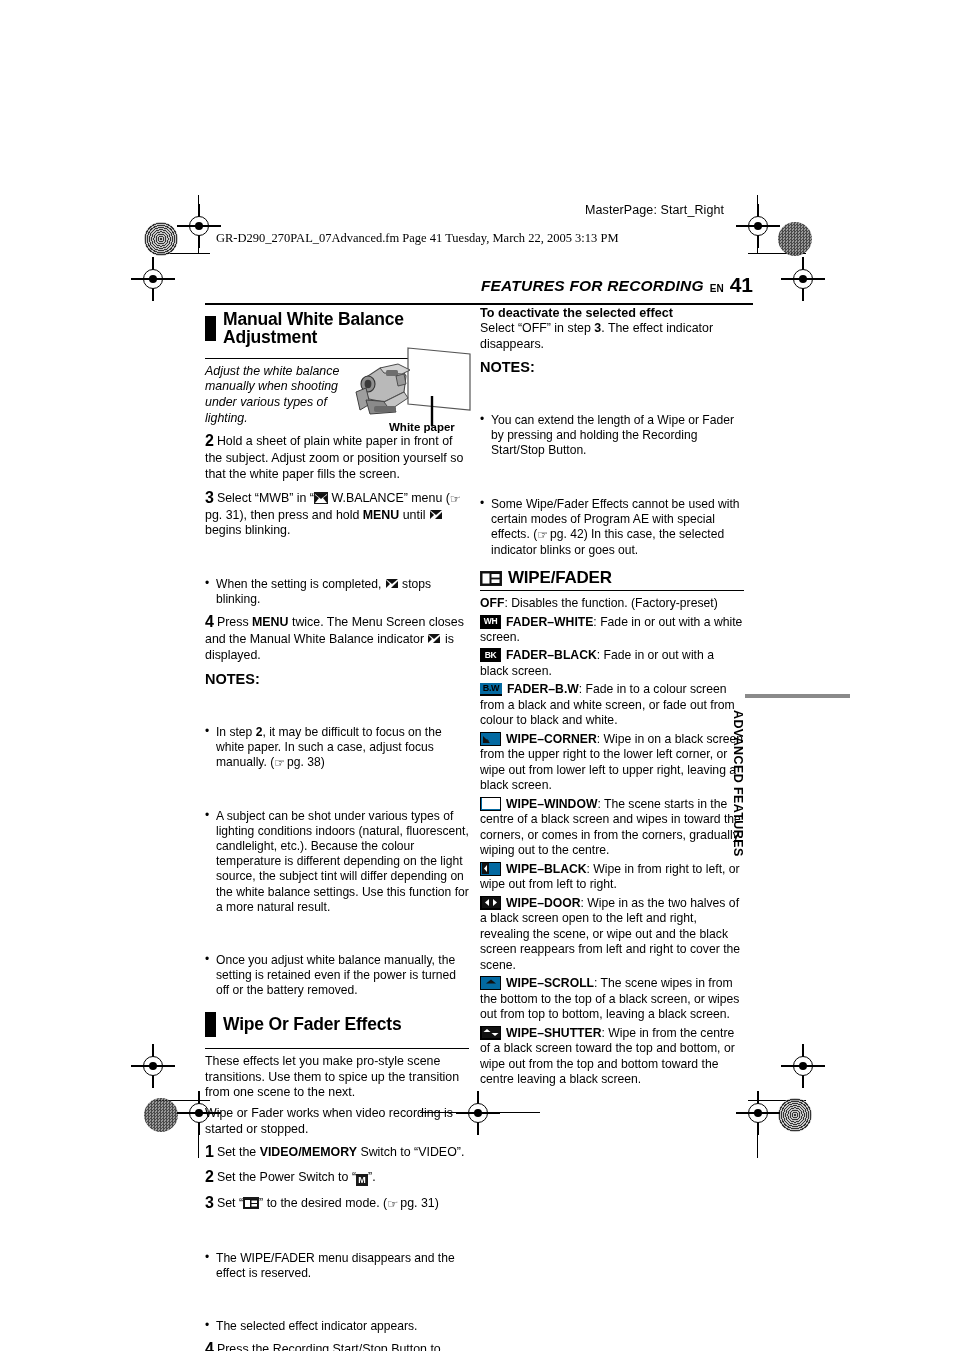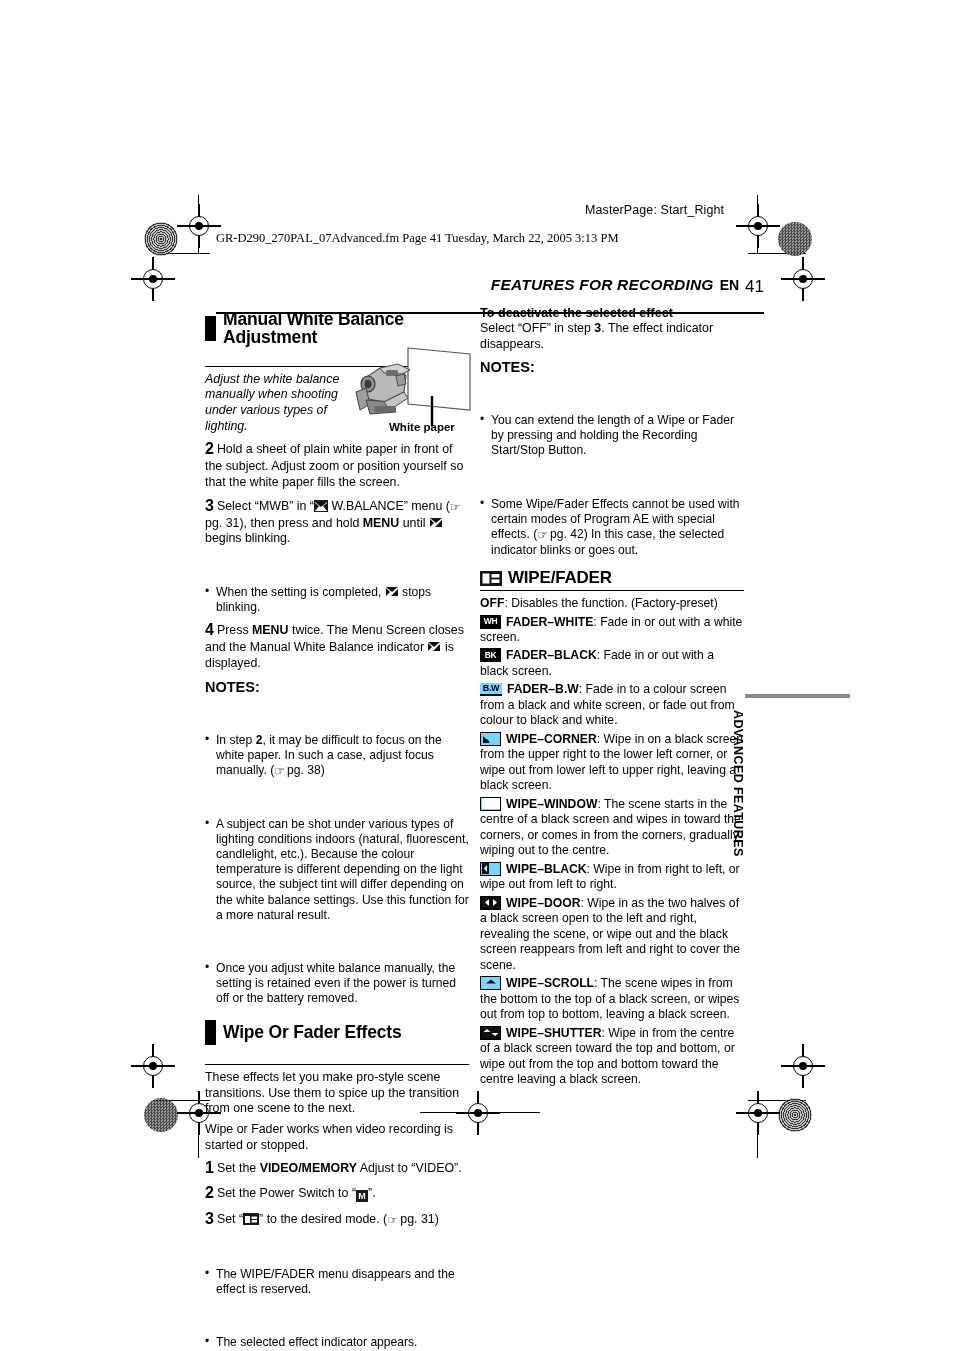--- a/index.html
+++ b/index.html
@@ -47,42 +47,42 @@
     position:absolute; font-size:12.5px; letter-spacing:.1px;
     font-family:"Liberation Sans", sans-serif;
   }
   .fileline {
     position:absolute; font-size:12.5px;
     font-family:"Liberation Serif", serif;
   }
 
   
   .runhead {
-    position:absolute; left:216px; top:276px; width:548px;
+    position:absolute; left:205px; top:276px; width:548px;
     display:flex; align-items:flex-end; justify-content:flex-end;
-    gap:6px; padding-bottom:18px;
+    gap:6px; padding-bottom:8px;
     border-bottom:2.6px solid #000;
   }
   .runhead .title {
     font-weight:bold; font-style:italic; font-size:15.5px;
     letter-spacing:.2px;
   }
-  .runhead .en { font-weight:bold; font-size:14px; padding-bottom:1px; }
-  .runhead .pageno { font-weight:normal; font-size:17px; line-height:.9; }
+  .runhead .en { font-weight:bold; font-size:10px; padding-bottom:1px; }
+  .runhead .pageno { font-weight:bold; font-size:21px; line-height:.9; }
 
   
   .col { position:absolute; width:264px; }
   .col-left  { left:205px; top:310px; }
   .col-right { left:480px; top:306px; }
 
   
   .sect {
     display:flex; align-items:center; gap:7px;
     border-bottom:1.6px solid #000;
-    padding-bottom:19px; margin-bottom:5px;
+    padding-bottom:11px; margin-bottom:5px;
   }
   .sect .tab { width:11px; height:25px; background:#000; flex:0 0 auto; }
   .sect h2 {
     margin:0; font-size:17.5px; font-weight:bold;
     letter-spacing:-.2px; line-height:1.05;
     font-stretch:condensed;
   }
 
   .sect-ic {
     display:flex; align-items:center; gap:6px;
@@ -135,21 +135,21 @@
   }
   .mwb svg { display:block; }
   .arrowptr {
     display:inline-block; vertical-align:-1px; margin-right:2px;
   }
 
   
   .wf-item { font-size:12.2px; line-height:1.27; margin-bottom:3px; }
   .wf-ic {
     display:inline-block; vertical-align:-3px; margin-right:5px;
-    width:21px; height:14px; border:1.7px solid #000; background:#7dd3fc;
+    width:21px; height:14px; border:1.7px solid #000; background:#0369a1;
     position:relative;
   }
   .wf-ic.solid { background:#000; color:#fff; }
   .wf-ic .lab {
     position:absolute; inset:0; display:flex; align-items:center;
     justify-content:center; font-size:8.5px; font-weight:bold;
     letter-spacing:-.3px; line-height:1;
   }
   .wf-ic.bw {
     border:none; border-bottom:2px solid #000; height:13px; width:22px;
@@ -296,21 +296,21 @@
 
   <div class="sect" style="margin-top:14px;">
     <div class="tab"></div>
     <h2>Wipe Or Fader Effects</h2>
   </div>
 
   <p>These effects let you make pro-style scene transitions. Use them to spice up the transition from one scene to the next.</p>
   <p>Wipe or Fader works when video recording is started or stopped.</p>
 
   <div class="step">
-    <span class="n">1</span><span>Set the </span><b>VIDEO/MEMORY</b><span> Adjust to “VIDEO”.</span>
+    <span class="n">1</span><span>Set the </span><b>VIDEO/MEMORY</b><span> Switch to “VIDEO”.</span>
   </div>
 
   <div class="step">
     <span class="n">2</span><span>Set the Power Switch to “</span><span class="icn icn-m">M</span><span>”.</span>
   </div>
 
   <div class="step">
     <span class="n">3</span><span>Set “</span><span class="icn icn-wf"><svg width="14" height="9" viewBox="0 0 14 9" style="display:block;margin:0 auto;">
           <rect x="0" y="0" width="14" height="9" fill="#111"></rect>
           <rect x="1" y="1" width="5" height="7" fill="#fff"></rect>

